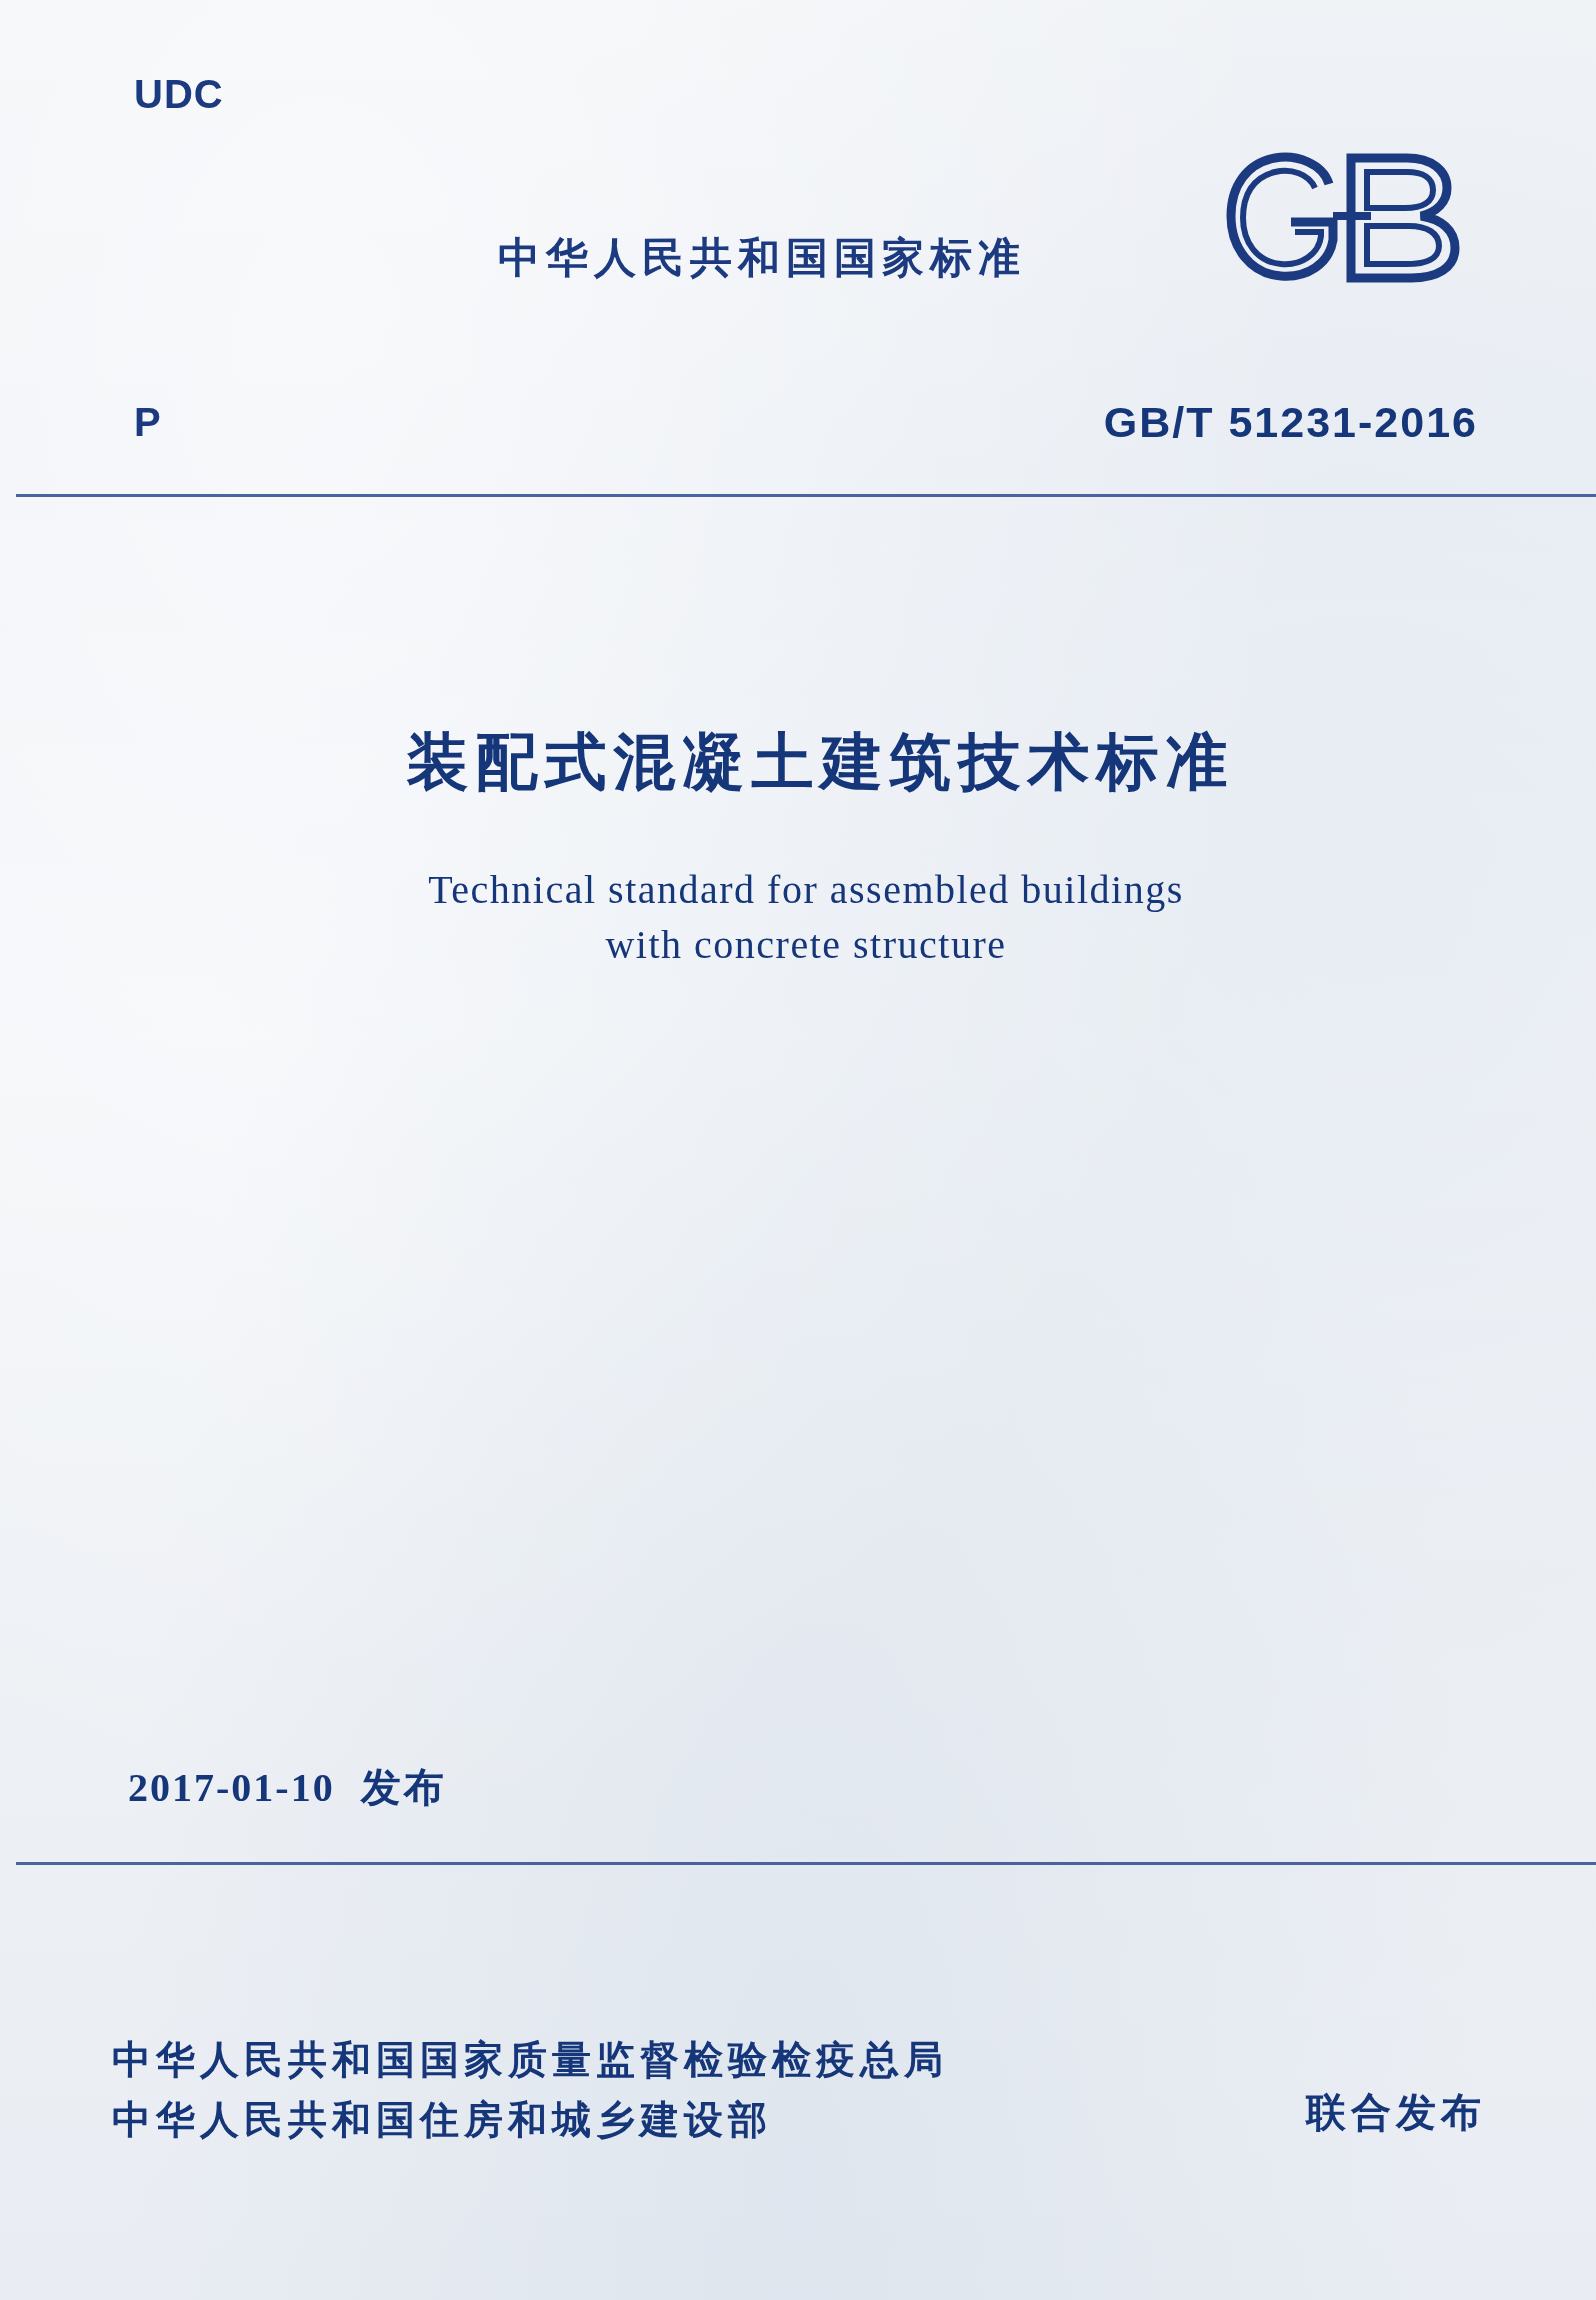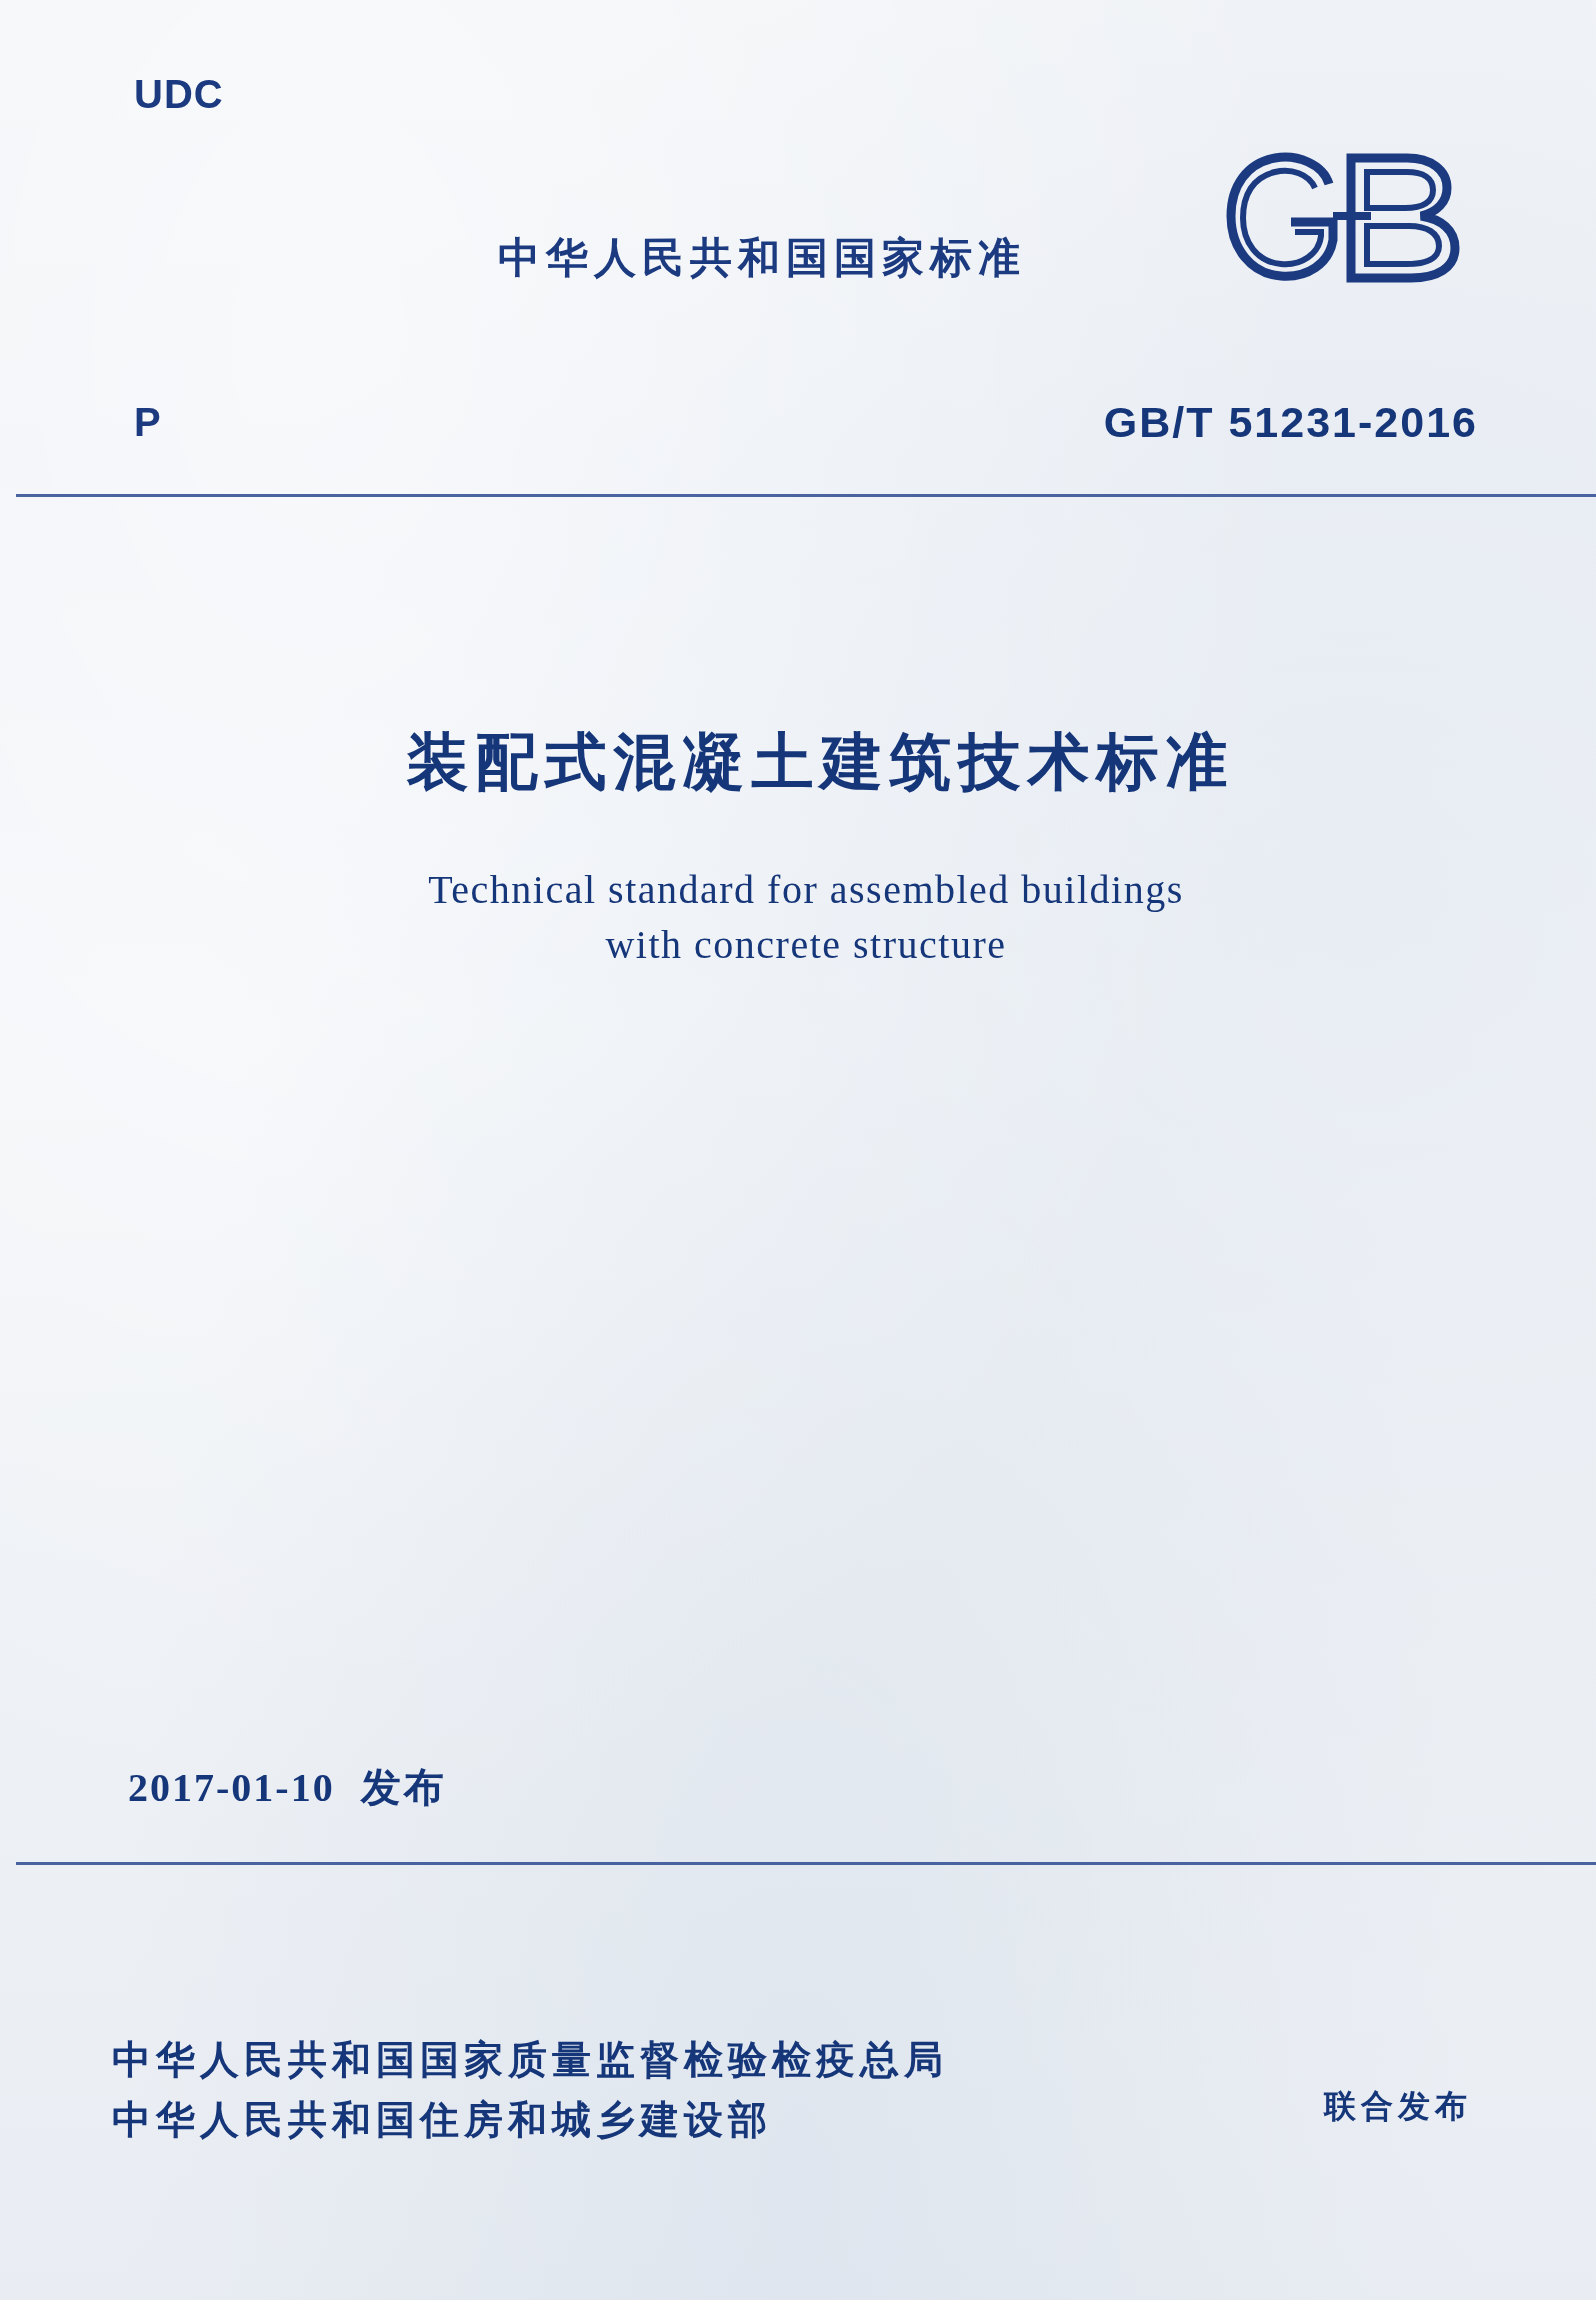--- a/index.html
+++ b/index.html
@@ -169,25 +169,25 @@
     font-family: "DejaVu Sans", sans-serif;
     font-weight: bold;
     font-size: 39px;
     line-height: 1.55;
     letter-spacing: 5px;
     color: #16367a;
     white-space: nowrap;
   }
   .joint-issue {
     position: absolute;
-    right: 124px;
+    right: 110px;
     top: 2085px;
     font-family: "DejaVu Sans", sans-serif;
     font-weight: bold;
-    font-size: 32px;
+    font-size: 40px;
     letter-spacing: 5px;
     color: #16367a;
     white-space: nowrap;
   }
 </style>
 </head>
 <body>
 
 <div class="page">
   <div class="content">

